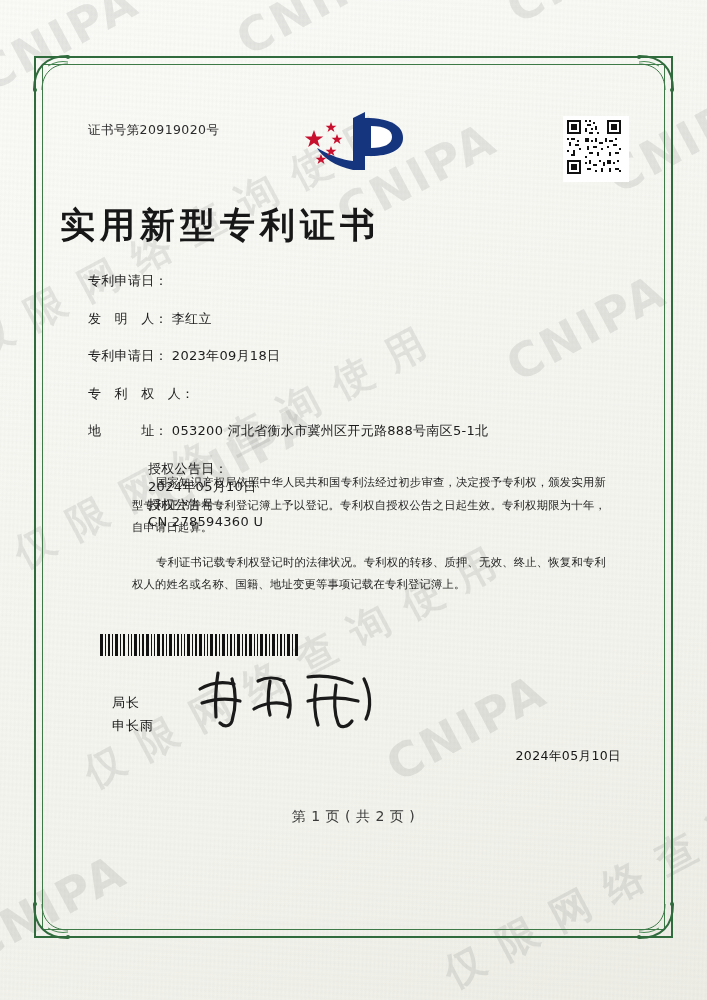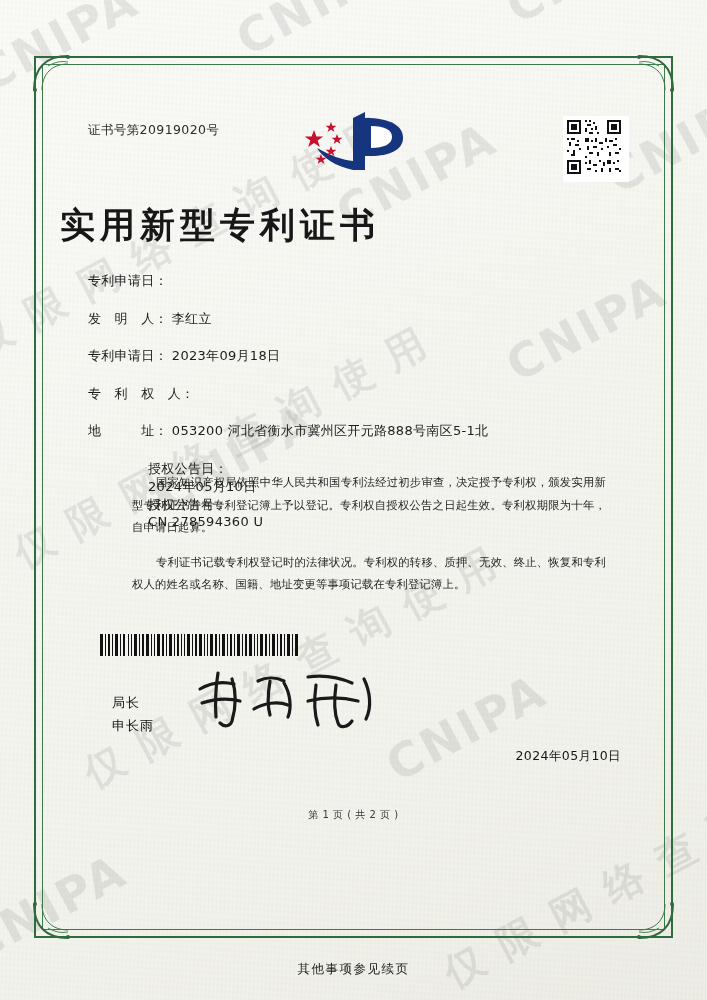--- a/index.html
+++ b/index.html
@@ -191,21 +191,21 @@
     font-size: 12.5px;
     color: #151515;
     letter-spacing: 0.4px;
   }
 
   .page-footer {
     position: absolute;
     left: 0; right: 0;
     top: 728px;
     text-align: center;
-    font-size: 10px;
+    font-size: 14px;
     color: #3a3a3a;
     letter-spacing: 0.5px;
   }
 
   .bottom-note {
     position: absolute;
     left: 0; right: 0;
     bottom: 22px;
     text-align: center;
     font-size: 12.5px;
@@ -480,14 +480,13 @@
     <div class="signature-block">
       <div>局长</div>
       <div>申长雨</div>
     </div>
 
     <div class="issue-date">2024年05月10日</div>
 
     <div class="page-footer">第 1 页 ( 共 2 页 )</div>
   </div>
 
-  <div class="bottom-note">其他事项参见续页</div>
 </div>
 
 </body></html>

